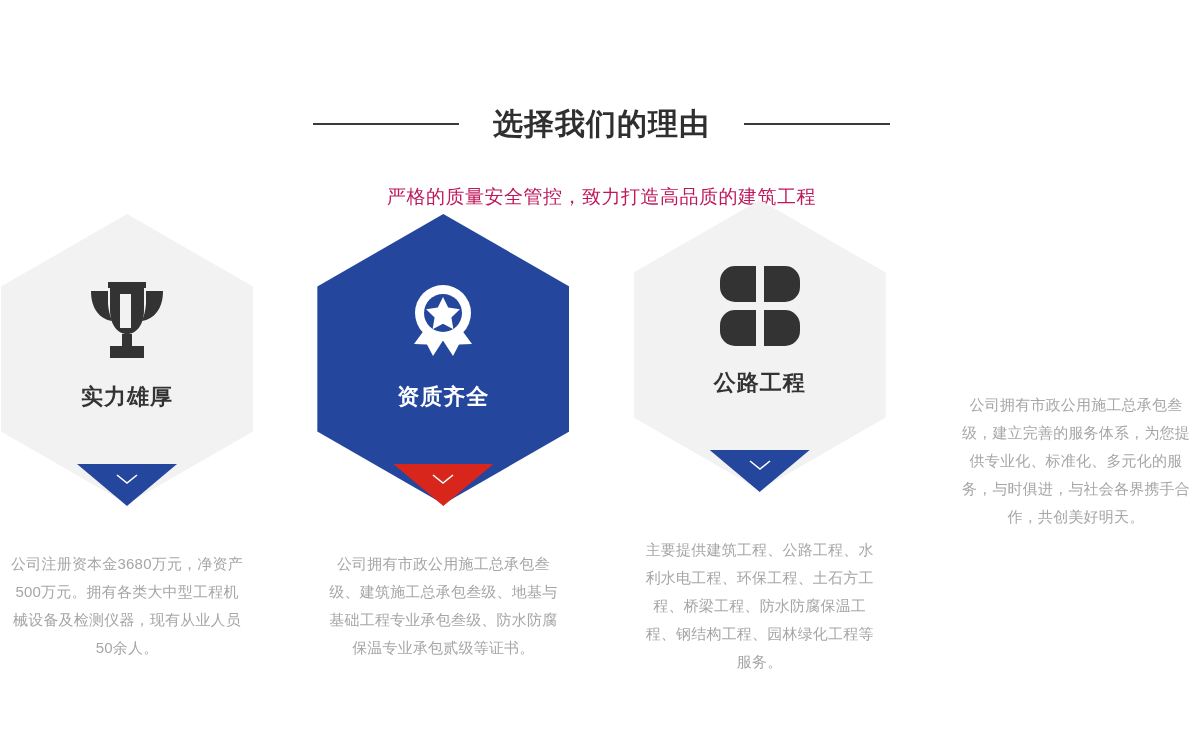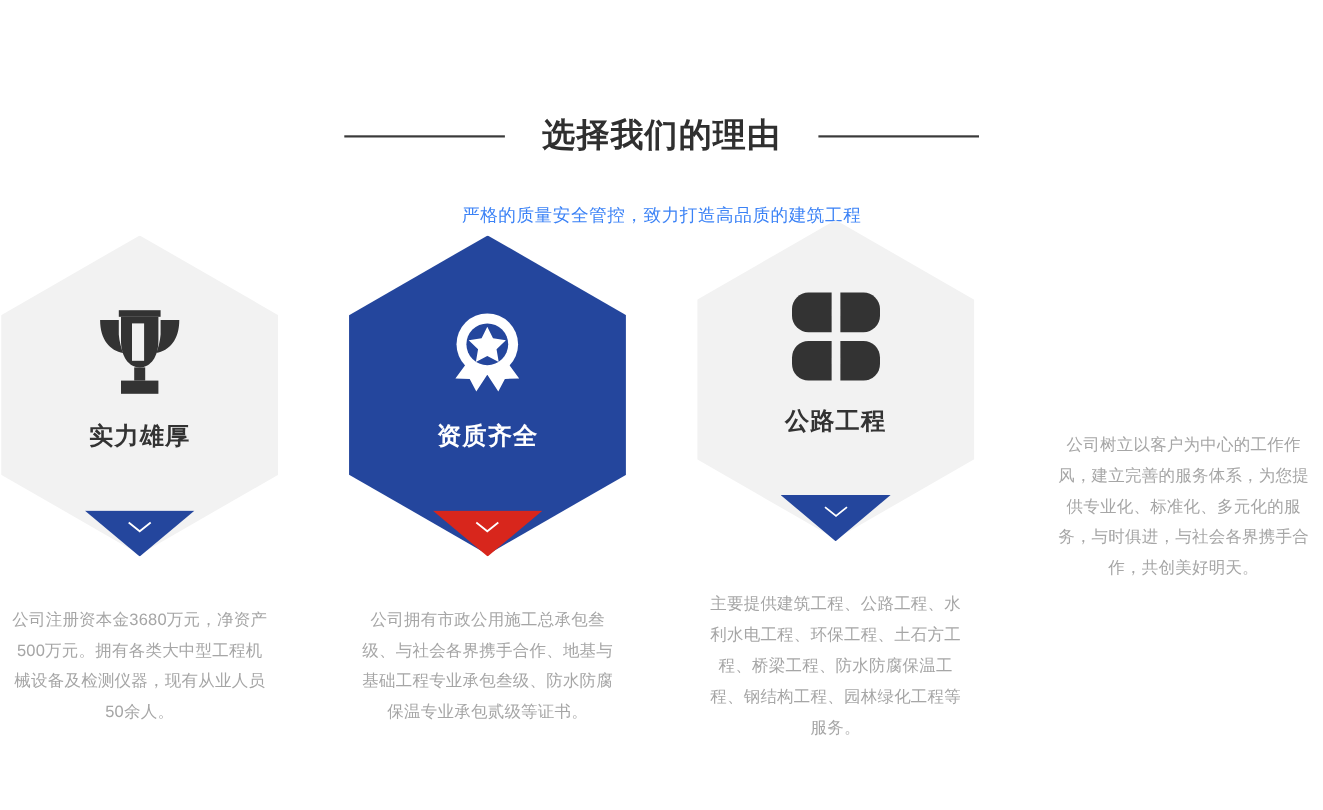--- a/index.html
+++ b/index.html
@@ -44,22 +44,22 @@
   .section-title {
     font-size: 30px;
     font-weight: bold;
     color: #2f2f2f;
     letter-spacing: 1px;
     line-height: 42px;
     white-space: nowrap;
   }
   .section-subtitle {
     margin-top: 14px;
-    font-size: 16px;
-    color: #3b82f6;
+    font-size: 19px;
+    color: #be185d;
     letter-spacing: 0.5px;
     line-height: 26px;
     font-family: Liberation Serif, serif;
   }
 
   
   .cards {
     position: absolute;
     left: 0;
     top: 200px;
@@ -198,21 +198,21 @@
             </svg>
           </div>
           <div class="hex-label">资质齐全</div>
         </div>
         <div class="hex-arrow red">
           <svg width="26" height="14" viewBox="0 0 26 14" aria-hidden="true">
             <polyline points="3,3 13,11 23,3" fill="none" stroke="#ffffff" stroke-width="1.6"></polyline>
           </svg>
         </div>
       </div>
-      <p class="card-text">公司拥有市政公用施工总承包叁级、与社会各界携手合作、地基与基础工程专业承包叁级、防水防腐保温专业承包贰级等证书。</p>
+      <p class="card-text">公司拥有市政公用施工总承包叁级、建筑施工总承包叁级、地基与基础工程专业承包叁级、防水防腐保温专业承包贰级等证书。</p>
     </div>
 
     <div class="card">
       <div class="hex-wrap">
         <div class="hex light">
           <div class="hex-icon">
             <svg width="96" height="96" viewBox="0 0 96 96" aria-hidden="true">
               <g fill="#333333">
                 <path d="M44 44 H23 a15 15 0 0 1 -15 -15 v-6 a15 15 0 0 1 15 -15 h21 z"></path>
                 <path d="M52 44 H73 a15 15 0 0 0 15 -15 v-6 a15 15 0 0 0 -15 -15 H52 z"></path>
@@ -226,17 +226,17 @@
         <div class="hex-arrow blue">
           <svg width="26" height="14" viewBox="0 0 26 14" aria-hidden="true">
             <polyline points="3,3 13,11 23,3" fill="none" stroke="#ffffff" stroke-width="1.6"></polyline>
           </svg>
         </div>
       </div>
       <p class="card-text">主要提供建筑工程、公路工程、水利水电工程、环保工程、土石方工程、桥梁工程、防水防腐保温工程、钢结构工程、园林绿化工程等服务。</p>
     </div>
 
     <div class="card">
-      <p class="card-text">公司树立以客户为中心的工作作风，建立完善的服务体系，为您提供专业化、标准化、多元化的服务，与时俱进，与社会各界携手合作，共创美好明天。</p>
+      <p class="card-text">公司拥有市政公用施工总承包叁级，建立完善的服务体系，为您提供专业化、标准化、多元化的服务，与时俱进，与社会各界携手合作，共创美好明天。</p>
     </div>
 
   </div>
 </div>
 
 </body></html>

